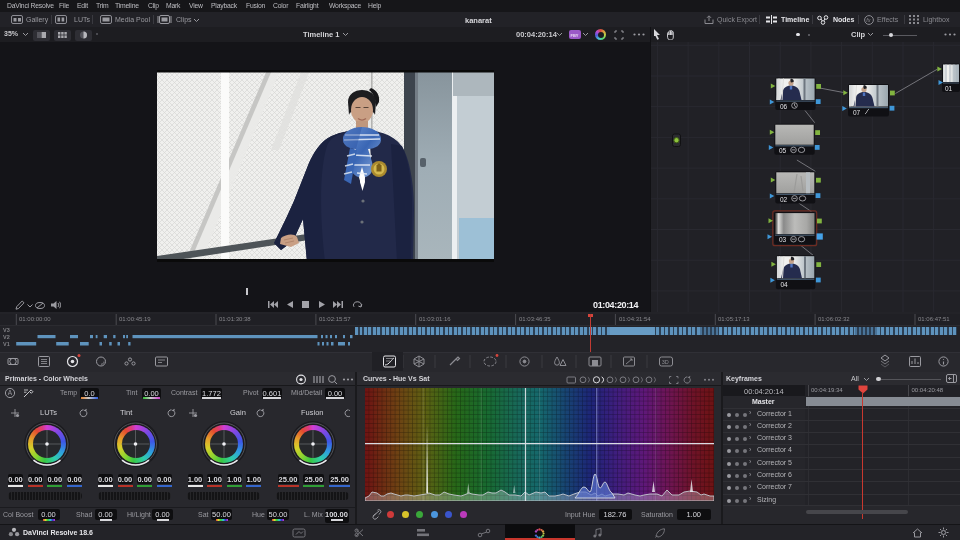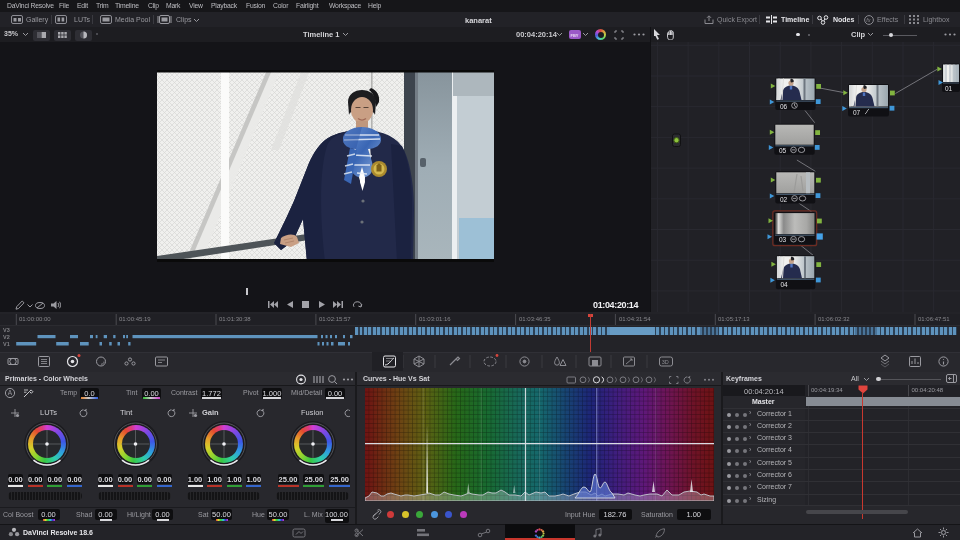--- a/index.html
+++ b/index.html
@@ -650,29 +650,29 @@
   <span class="t" style="left:171px;">Contrast</span>
         <span class="t" style="left:243px;">Pivot</span>
   <span class="t" style="left:291px;">Mid/Detail</span>
 </div>
 <div class="vbox" style="left:80px;top:387.5px;width:19px;height:11px;">0.0</div>
 <div class="abs" style="left:81px;top:397px;width:17px;height:1.5px;background:linear-gradient(90deg,#e08030,#cccccc 45%,#3060e0);"></div>
 <div class="vbox" style="left:142px;top:387.5px;width:19px;height:11px;">0.00</div>
 <div class="abs" style="left:143px;top:397px;width:17px;height:1.5px;background:linear-gradient(90deg,#30c030,#cccccc 45%,#d040d0);"></div>
 <div class="vbox" style="left:201px;top:387.5px;width:21px;height:11px;">1.772</div>
 <div class="abs" style="left:202px;top:397px;width:19px;height:1.5px;background:#d8d8dc;"></div>
-<div class="vbox" style="left:262px;top:387.5px;width:20px;height:11px;">1.000</div>
+<div class="vbox" style="left:262px;top:387.5px;width:20px;height:11px;">0.601</div>
 <div class="abs" style="left:263px;top:397px;width:18px;height:1.5px;background:#d8d8dc;"></div>
 <div class="vbox" style="left:325px;top:387.5px;width:20px;height:11px;">0.00</div>
 <div class="abs" style="left:326px;top:397px;width:18px;height:1.5px;background:#d8d8dc;"></div>
 
 <div style="position:absolute;left:0;top:408px;width:355px;font-size:7.5px;color:#cfcfd4;">
   <span class="t" style="left:40px;top:0;">LUTs</span>
   <span class="t" style="left:120px;top:0;">Tint</span>
-  <span class="t" style="left:202px;top:0;font-weight:bold;">Gain</span>
+  <span class="t" style="left:230px;top:0;">Gain</span>
   <span class="t" style="left:301px;top:0;">Fusion</span>
 </div>
 <svg class="abs" style="left:10px;top:408px;" width="340" height="10" viewBox="0 0 340 10">
   <g stroke="#9a9aa0" fill="none">
     <path d="M5 1v8M1 5h8" stroke-width="0.9"></path>
           <circle cx="7.5" cy="7.5" r="1.6" fill="#9a9aa0" stroke="none"></circle>
     <path d="M183 1v8M179 5h8" stroke-width="0.9"></path>
           <circle cx="185.5" cy="7.5" r="1.6" fill="#9a9aa0" stroke="none"></circle>
     <g id="rsti">
             <path d="M73.5 1.8A3.4 3.4 0 1 0 76.3 3.3" fill="none"></path>
@@ -772,21 +772,21 @@
 <div class="vbox" style="left:37.5px;top:509px;width:22px;height:11px;">0.00</div>
 <div class="abs" style="left:42.5px;top:519px;width:12px;height:1.5px;background:linear-gradient(90deg,#d33,#dd3,#3c3,#3cc,#33c,#c3c);"></div>
 <div class="vbox" style="left:94.5px;top:509px;width:22px;height:11px;">0.00</div>
 <div class="abs" style="left:99.5px;top:519px;width:12px;height:1.5px;background:#d8d8dc;"></div>
 <div class="vbox" style="left:152px;top:509px;width:21px;height:11px;">0.00</div>
 <div class="abs" style="left:156.5px;top:519px;width:12px;height:1.5px;background:#d8d8dc;"></div>
 <div class="vbox" style="left:211px;top:509px;width:21px;height:11px;">50.00</div>
 <div class="abs" style="left:215.5px;top:519px;width:12px;height:1.5px;background:linear-gradient(90deg,#d33,#dd3,#3c3,#3cc,#33c,#c3c);"></div>
 <div class="vbox" style="left:267px;top:509px;width:22px;height:11px;">50.00</div>
 <div class="abs" style="left:272px;top:519px;width:12px;height:1.5px;background:linear-gradient(90deg,#d33,#dd3,#3c3,#3cc,#33c,#c3c);"></div>
-<div class="vbox" style="left:324.5px;top:509px;width:24px;height:14px;">100.00</div>
+<div class="vbox" style="left:324.5px;top:509px;width:24px;height:14px;font-weight:bold;">100.00</div>
 <div class="abs" style="left:330.5px;top:519px;width:12px;height:1.5px;background:#d8d8dc;"></div>
 </div>
 
 <div class="abs" style="left:356px;top:372px;width:365px;height:152px;background:#28282d;"></div>
 <div id="curves">
 <div class="abs" style="left:356px;top:372px;width:365px;height:13px;background:#2b2b30;border-bottom:1px solid #18181b;"></div>
 <span class="t" style="left:363px;top:374.5px;font-size:7px;font-weight:bold;color:#d5d5da;">Curves - Hue Vs Sat</span>
 <svg class="abs" style="left:565px;top:373.5px;" width="150" height="12" viewBox="0 0 150 12">
   <g stroke="#85858b" fill="none" stroke-width="0.9">
     <rect x="2" y="3" width="8.5" height="6" rx="1"></rect>

